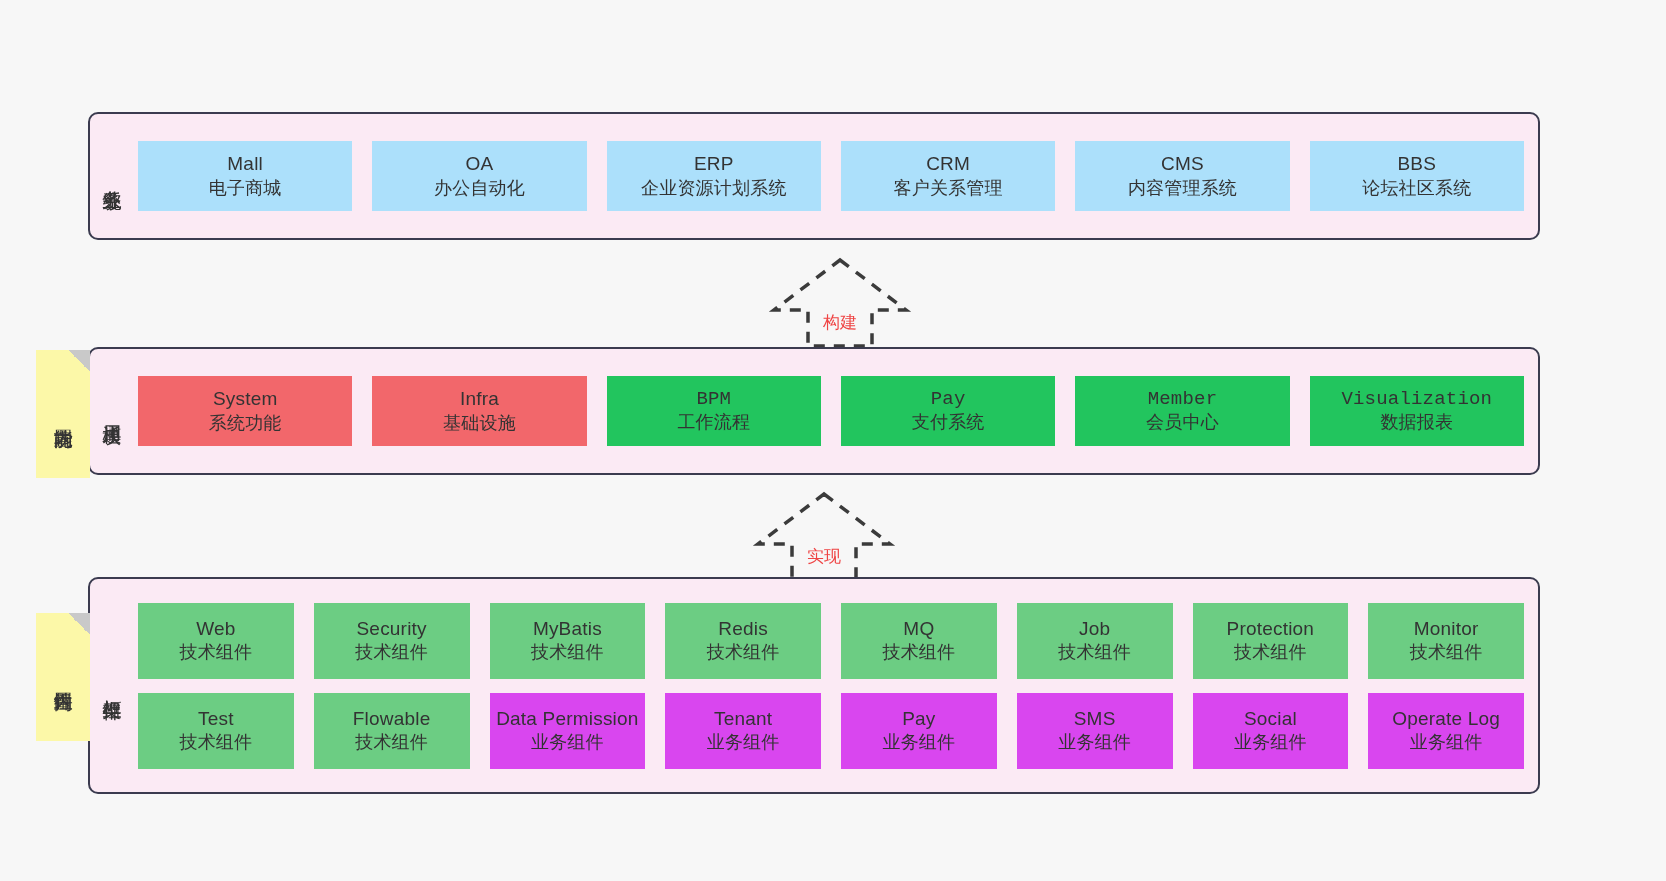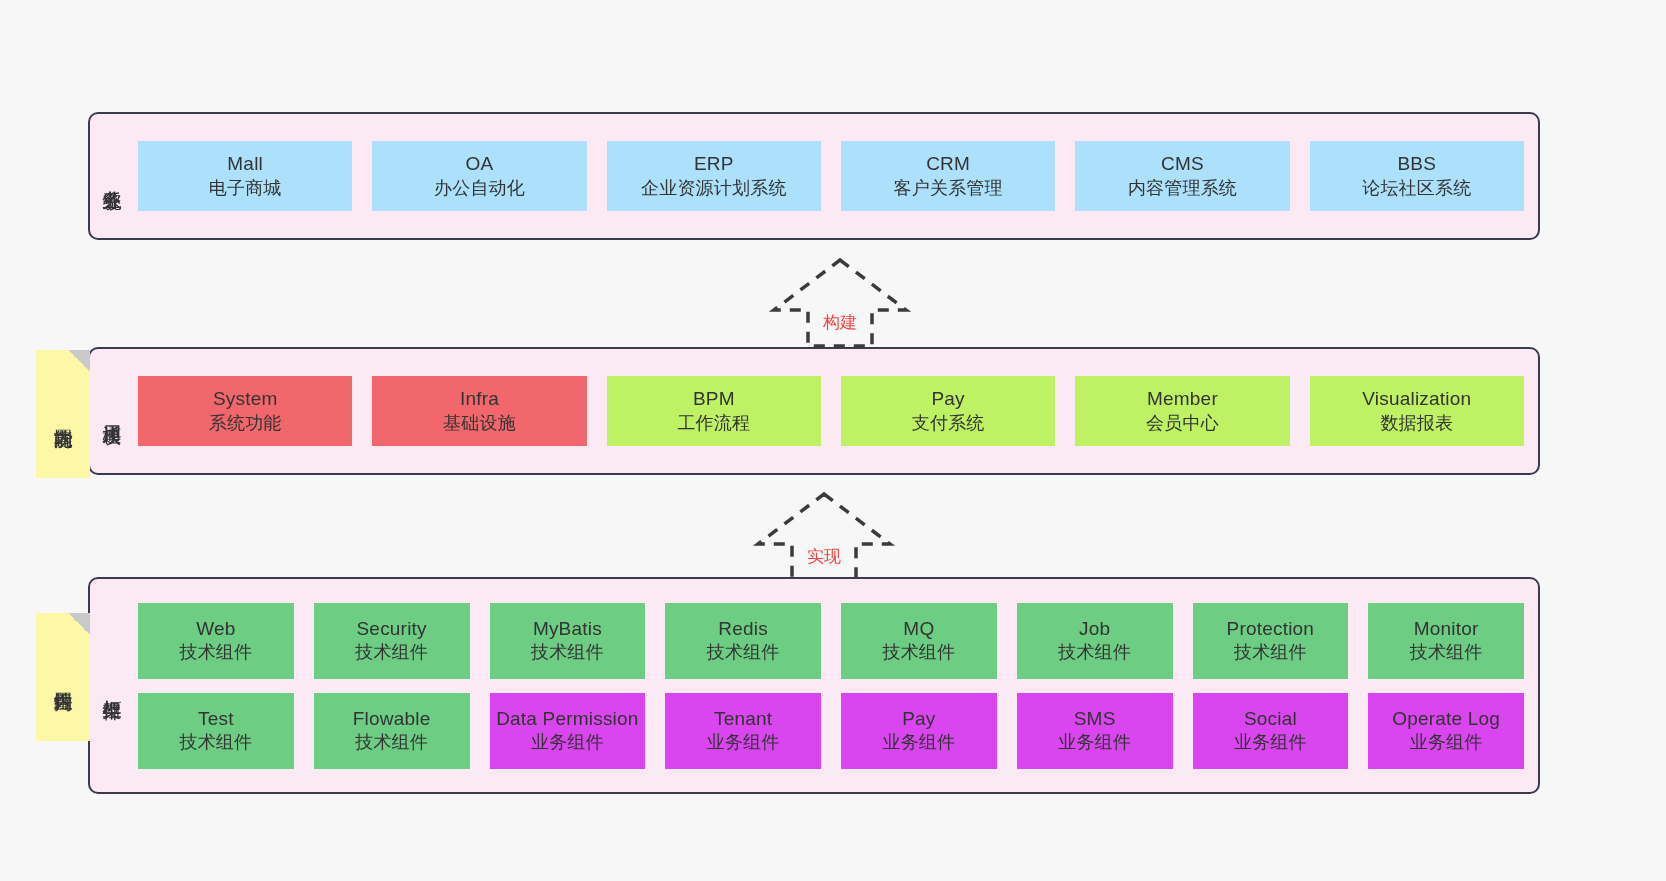--- a/index.html
+++ b/index.html
@@ -80,21 +80,21 @@
     letter-spacing: .2px;
   }
   .card .t2 {
     font-size: 18px;
     letter-spacing: .2px;
   }
 
   
   .c-blue      { background: #ace0fb; }
   .c-red       { background: #f2676b; }
-  .c-pink      { background: #bef264; }
+  .c-pink      { background: #22c55e; font-family: Liberation Mono, monospace; }
   .c-green     { background: #6ccd83; }
   .c-greenpale { background: #d946ef; }
 
   
   #layer-business  { left: 88px;  top: 112px; width: 1452px; height: 128px; }
   #layer-common    { left: 88px;  top: 347px; width: 1452px; height: 128px; }
   #layer-framework { left: 88px;  top: 577px; width: 1452px; height: 217px; }
 
   #layer-business  .card { height: 70px; }
   #layer-common    .card { height: 70px; justify-content: center; }

